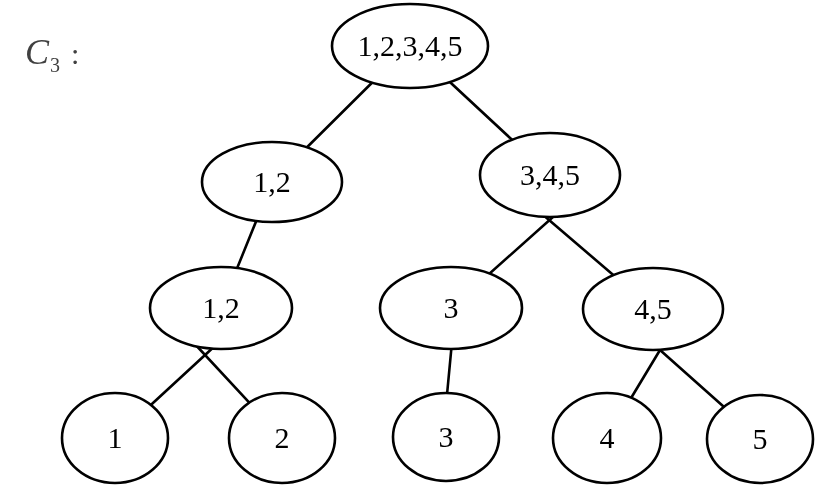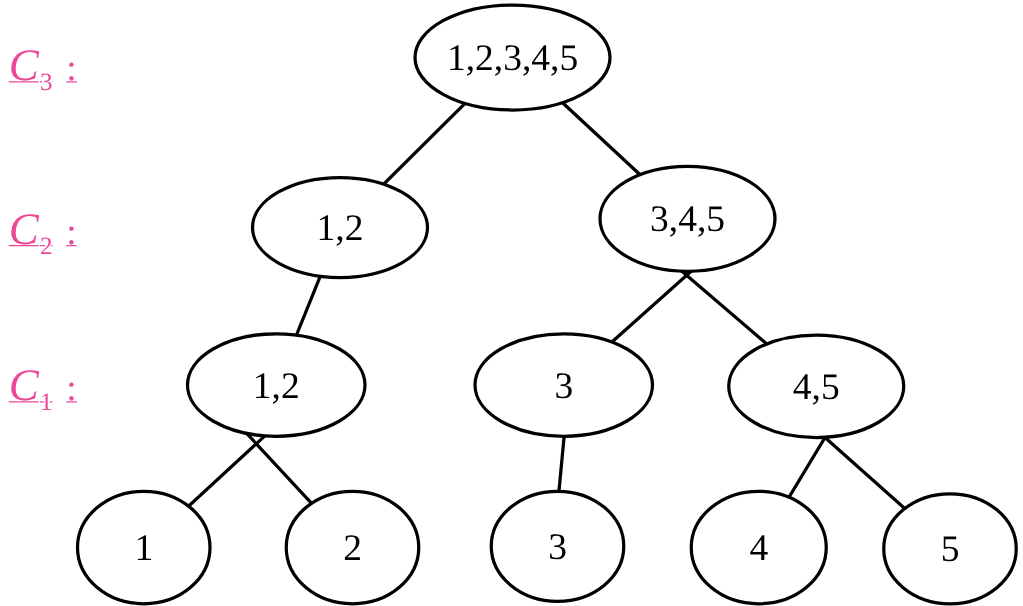--- a/index.html
+++ b/index.html
@@ -7,26 +7,25 @@
     position: relative;
     width: 818px;
     height: 485px;
     background: #ffffff;
     overflow: hidden;
     font-family: "Liberation Serif", serif;
   }
   svg.tree { position: absolute; left: 0; top: 0; }
   .level-label {
     position: absolute;
-    left: 7px;
+    left: 25px;
     line-height: 46px;
-    color: #ec4899;
+    color: #404040;
     white-space: nowrap;
     user-select: none;
-    text-decoration: underline;
   }
   .level-label .cal {
     font-family: "Liberation Serif", serif;
     font-style: italic;
     font-size: 36px;
   }
   .level-label .sub {
     font-family: "Liberation Serif", serif;
     font-size: 20px;
     vertical-align: -8px;
@@ -80,22 +79,16 @@
       <text x="282" y="448" text-anchor="middle" class="node-text">2</text>
       <text x="446" y="447" text-anchor="middle" class="node-text">3</text>
       <text x="607" y="448" text-anchor="middle" class="node-text">4</text>
       <text x="760" y="449" text-anchor="middle" class="node-text">5</text>
     </svg>
 
   <div class="level-label" style="top: 29px;">
     <span class="cal">C</span><sub class="sub">3</sub><span class="colon">:</span>
   </div>
 
-  <div class="level-label" style="top: 160px;">
-    <span class="cal">C</span><sub class="sub">2</sub><span class="colon">:</span>
-  </div>
 
-  <div class="level-label" style="top: 285px;">
-    <span class="cal">C</span><sub class="sub">1</sub><span class="colon">:</span>
-  </div>
 
 
 </div>
 
 </body></html>

